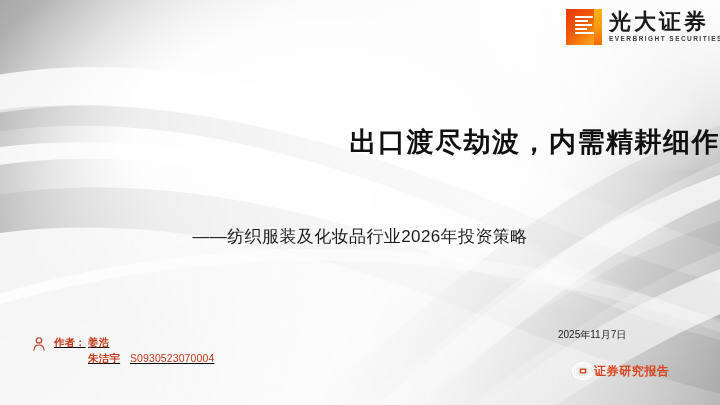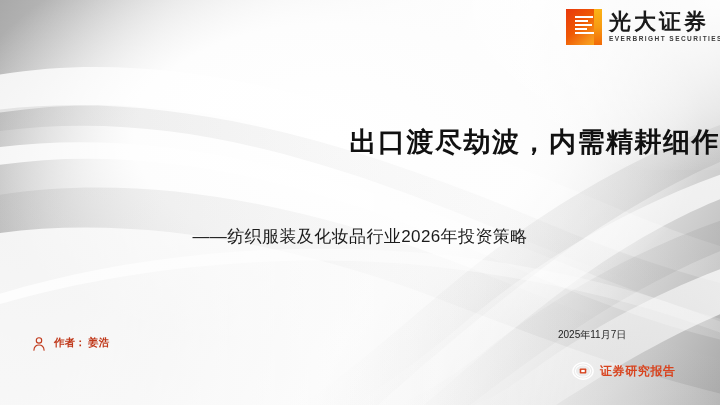--- a/index.html
+++ b/index.html
@@ -129,20 +129,21 @@
   }
 
   
   .authors {
     position: absolute;
     left: 32px;
     top: 334px;
     display: flex;
     align-items: flex-start;
     gap: 8px;
+    text-decoration: underline;
   }
   .person-icon {
     width: 14px;
     height: 15px;
     flex: none;
     margin-top: 2px;
   }
   .author-lines {
     color: #c0391b;
     font-size: 10.5px;
@@ -166,21 +167,21 @@
     font-size: 10px;
     color: #1d1d1d;
     white-space: nowrap;
   }
   .report-badge {
     position: absolute;
     left: 572px;
     top: 360px;
     display: flex;
     align-items: center;
-    gap: 6px;
+    gap: 0;
   }
   .seal-icon {
     width: 22px;
     height: 22px;
     flex: none;
   }
   .badge-text {
     font-size: 12px;
     font-weight: bold;
     color: #d8441f;
@@ -264,20 +265,25 @@
   <div class="authors">
     <svg class="person-icon" viewBox="0 0 16 17">
       <circle cx="8" cy="5" r="3.1" fill="none" stroke="#c0391b" stroke-width="1.3"></circle>
       <path d="M2.2,16.2 C2.2,11.9 5,10.2 8,10.2 C11,10.2 13.8,11.9 13.8,16.2" fill="none" stroke="#c0391b" stroke-width="1.3" stroke-linecap="round"></path>
     </svg>
     <div class="author-lines">
       <div class="author-row">
         <span class="a-label">作者：</span>
         <span class="a-name">姜浩</span>
       </div>
+      <div class="author-row">
+        <span class="a-pad"></span>
+        <span class="a-name">朱洁宇</span>
+        <span class="a-code">S0930523070004</span>
+      </div>
     </div>
   </div>
 
   <div class="slide-date">2025年11月7日</div>
 
   <div class="report-badge">
     <svg class="seal-icon" viewBox="0 0 24 24">
       <ellipse cx="12" cy="12" rx="11" ry="9" fill="none" stroke="#ffffff" stroke-width="1.5"></ellipse>
       <ellipse cx="12" cy="12" rx="8.3" ry="6.6" fill="none" stroke="#ffffff" stroke-width="1.1"></ellipse>
       <rect x="8.4" y="9.2" width="7.2" height="5.6" rx="0.8" fill="#d8441f"></rect>

